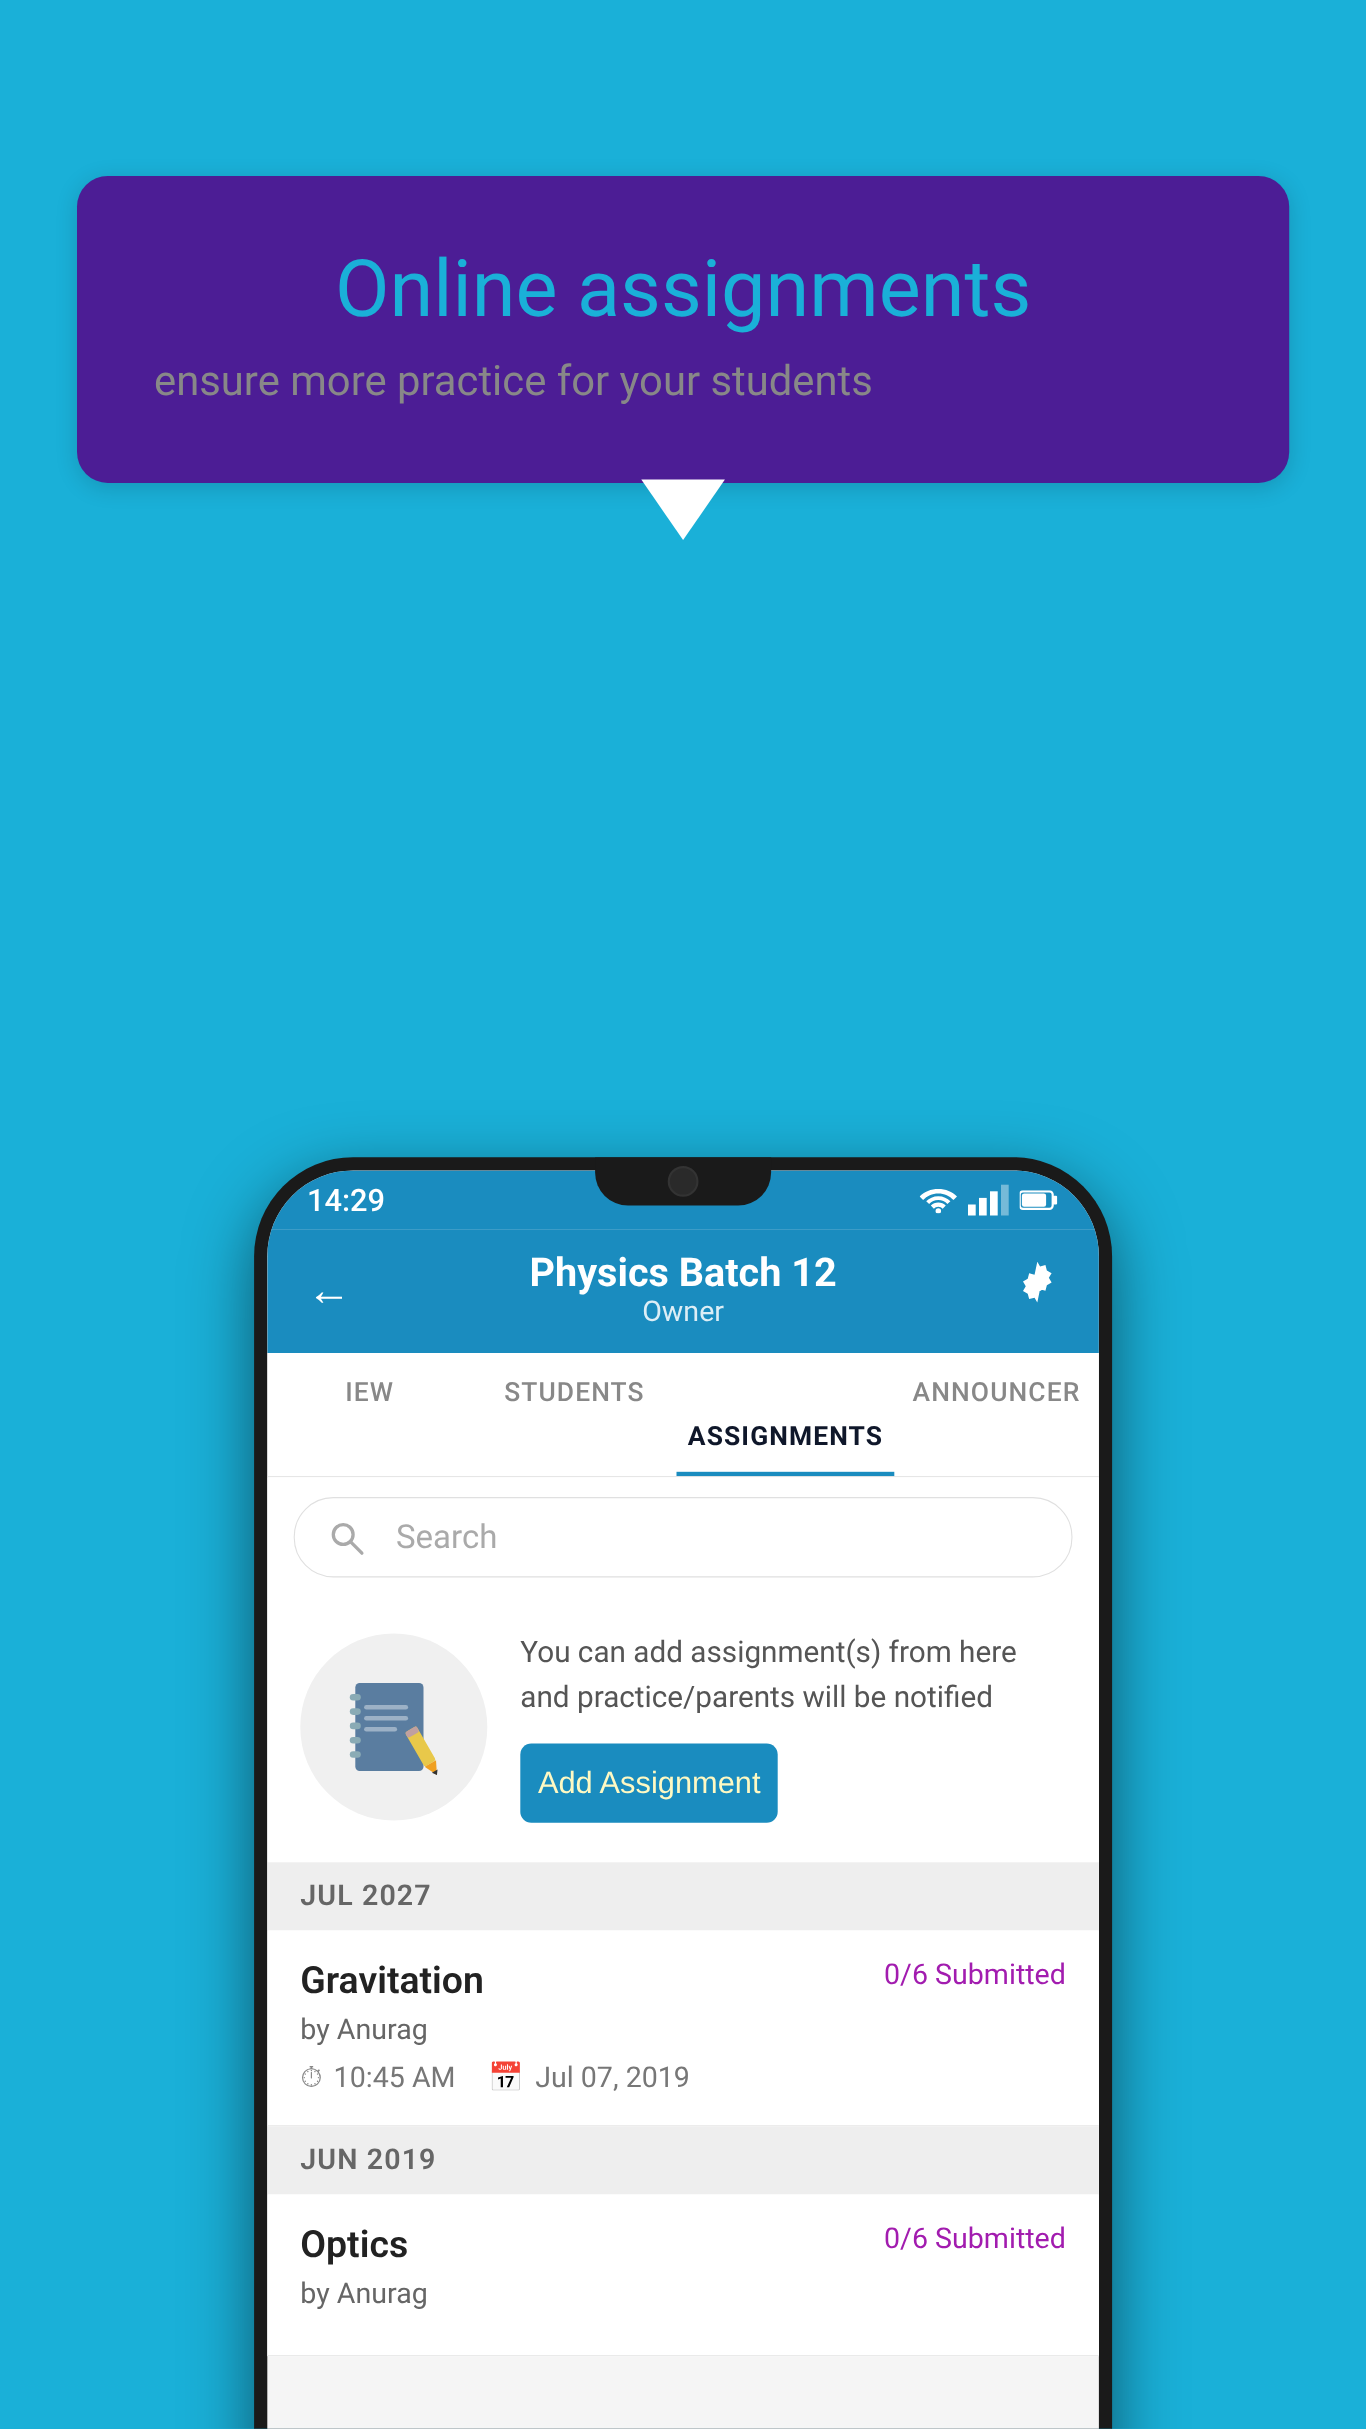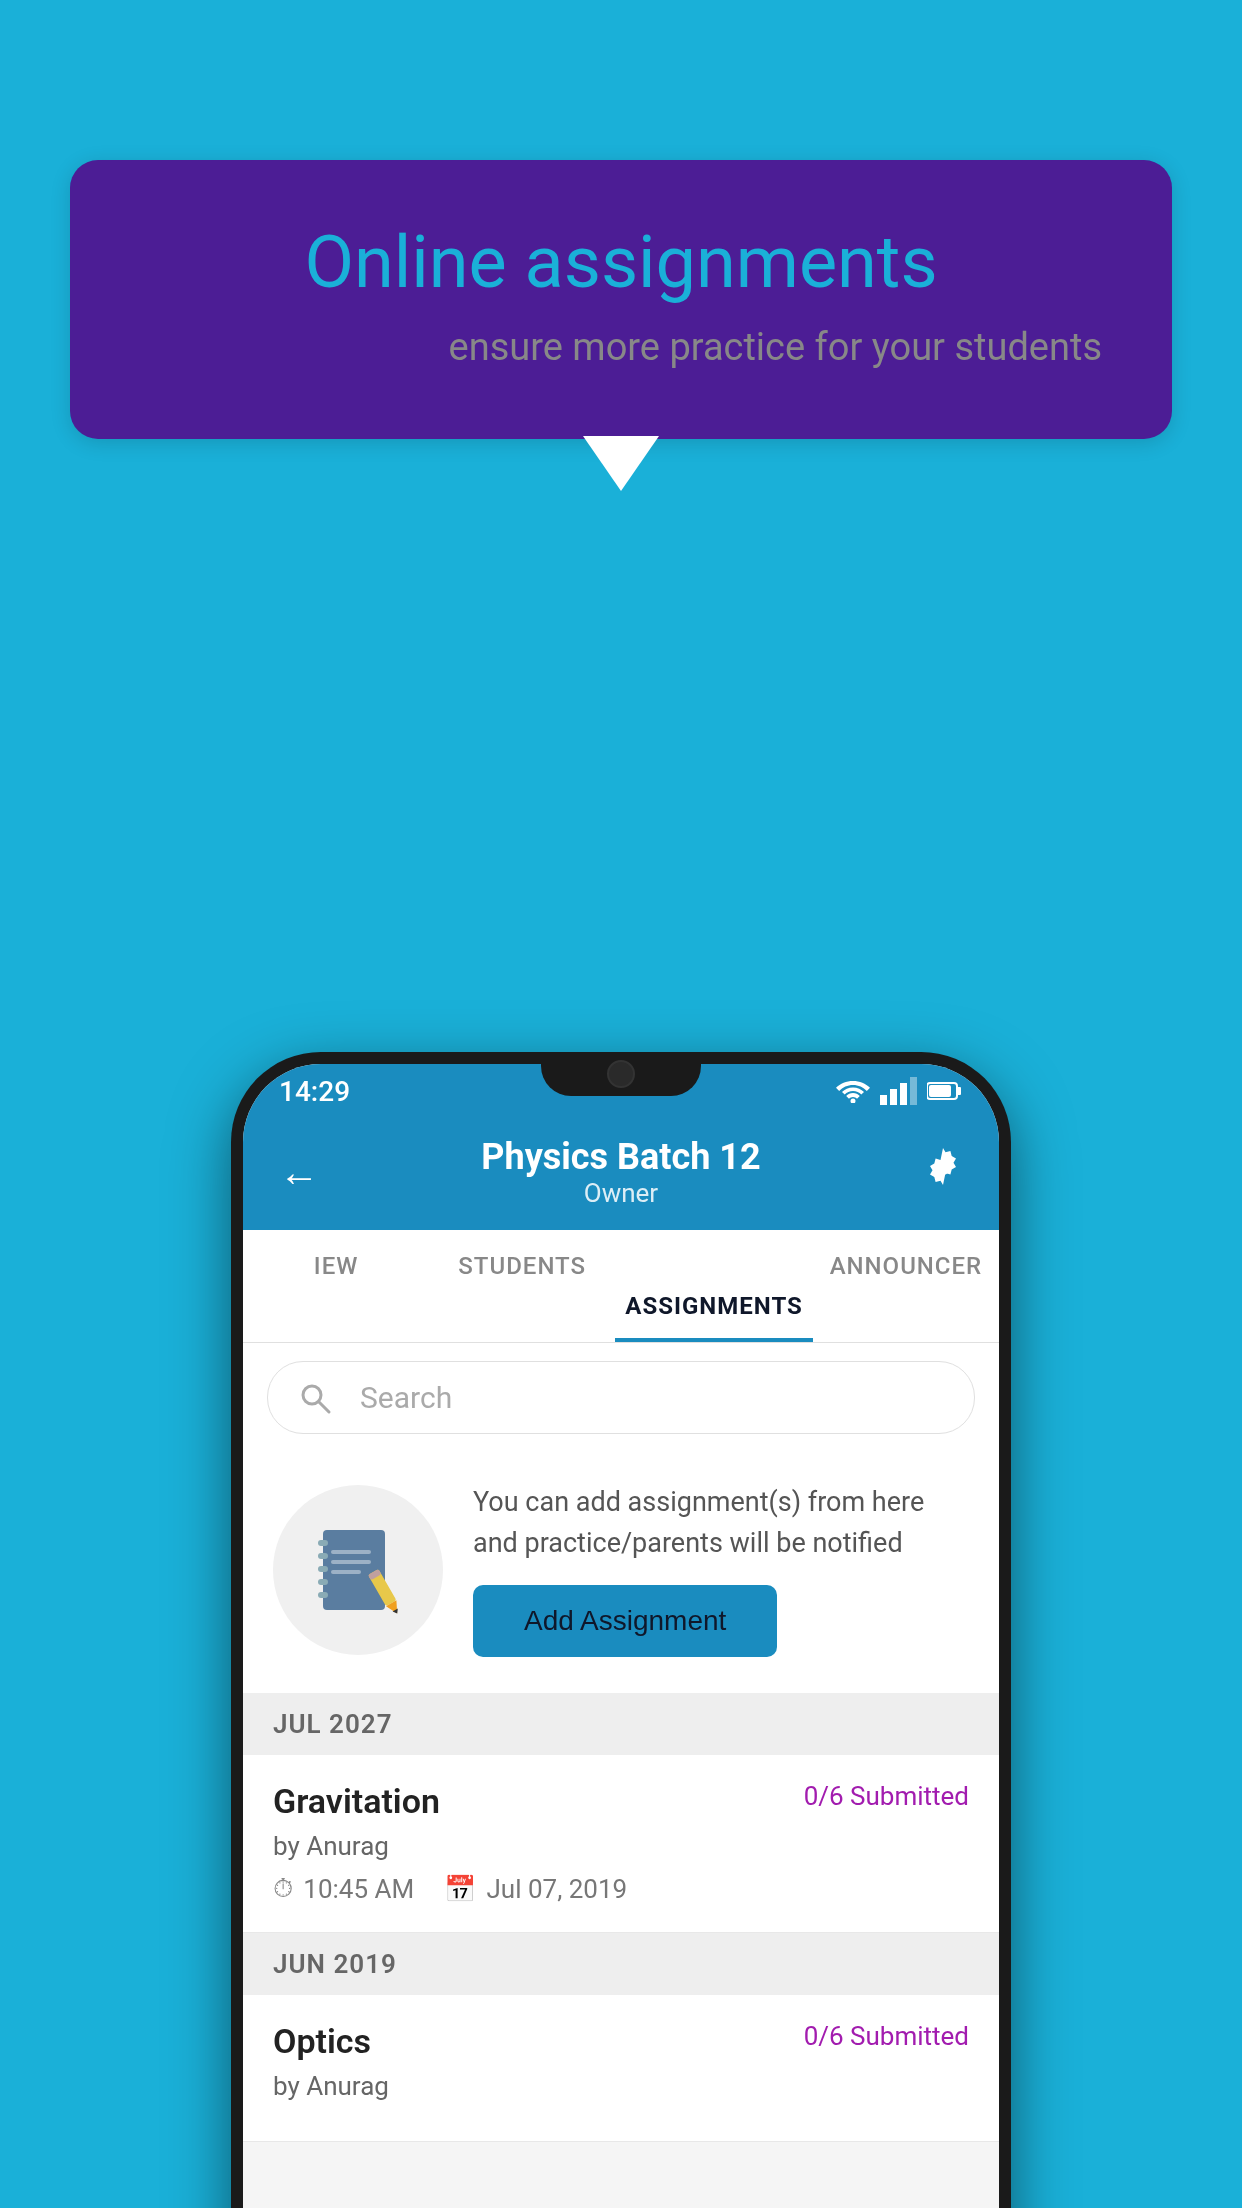--- a/index.html
+++ b/index.html
@@ -48,21 +48,21 @@
       font-size: 72px;
       font-weight: 400;
       text-align: center;
       margin-bottom: 20px;
     }
 
     .bubble-subtitle {
       color: #888;
       font-size: 38px;
       font-weight: 400;
-      text-align: right;
+      text-align: left;
     }
 
     
     .phone-wrapper {
       position: absolute;
       bottom: 0;
       left: 50%;
       transform: translateX(-50%);
       width: 780px;
       height: 1156px;
@@ -276,24 +276,24 @@
 
     .promo-text {
       color: #555;
       font-size: 27px;
       line-height: 1.5;
       margin-bottom: 22px;
     }
 
     .add-assignment-btn {
       background: #1a8cbf;
-      color: #0f172a;
+      color: #fef9c3;
       border: none;
       border-radius: 10px;
-      padding: 20px 51px;
+      padding: 20px 16px;
       font-size: 28px;
       font-weight: 500;
       cursor: pointer;
     }
 
     
     .month-section {
       background: #eeeeee;
       padding: 16px 30px;
     }

